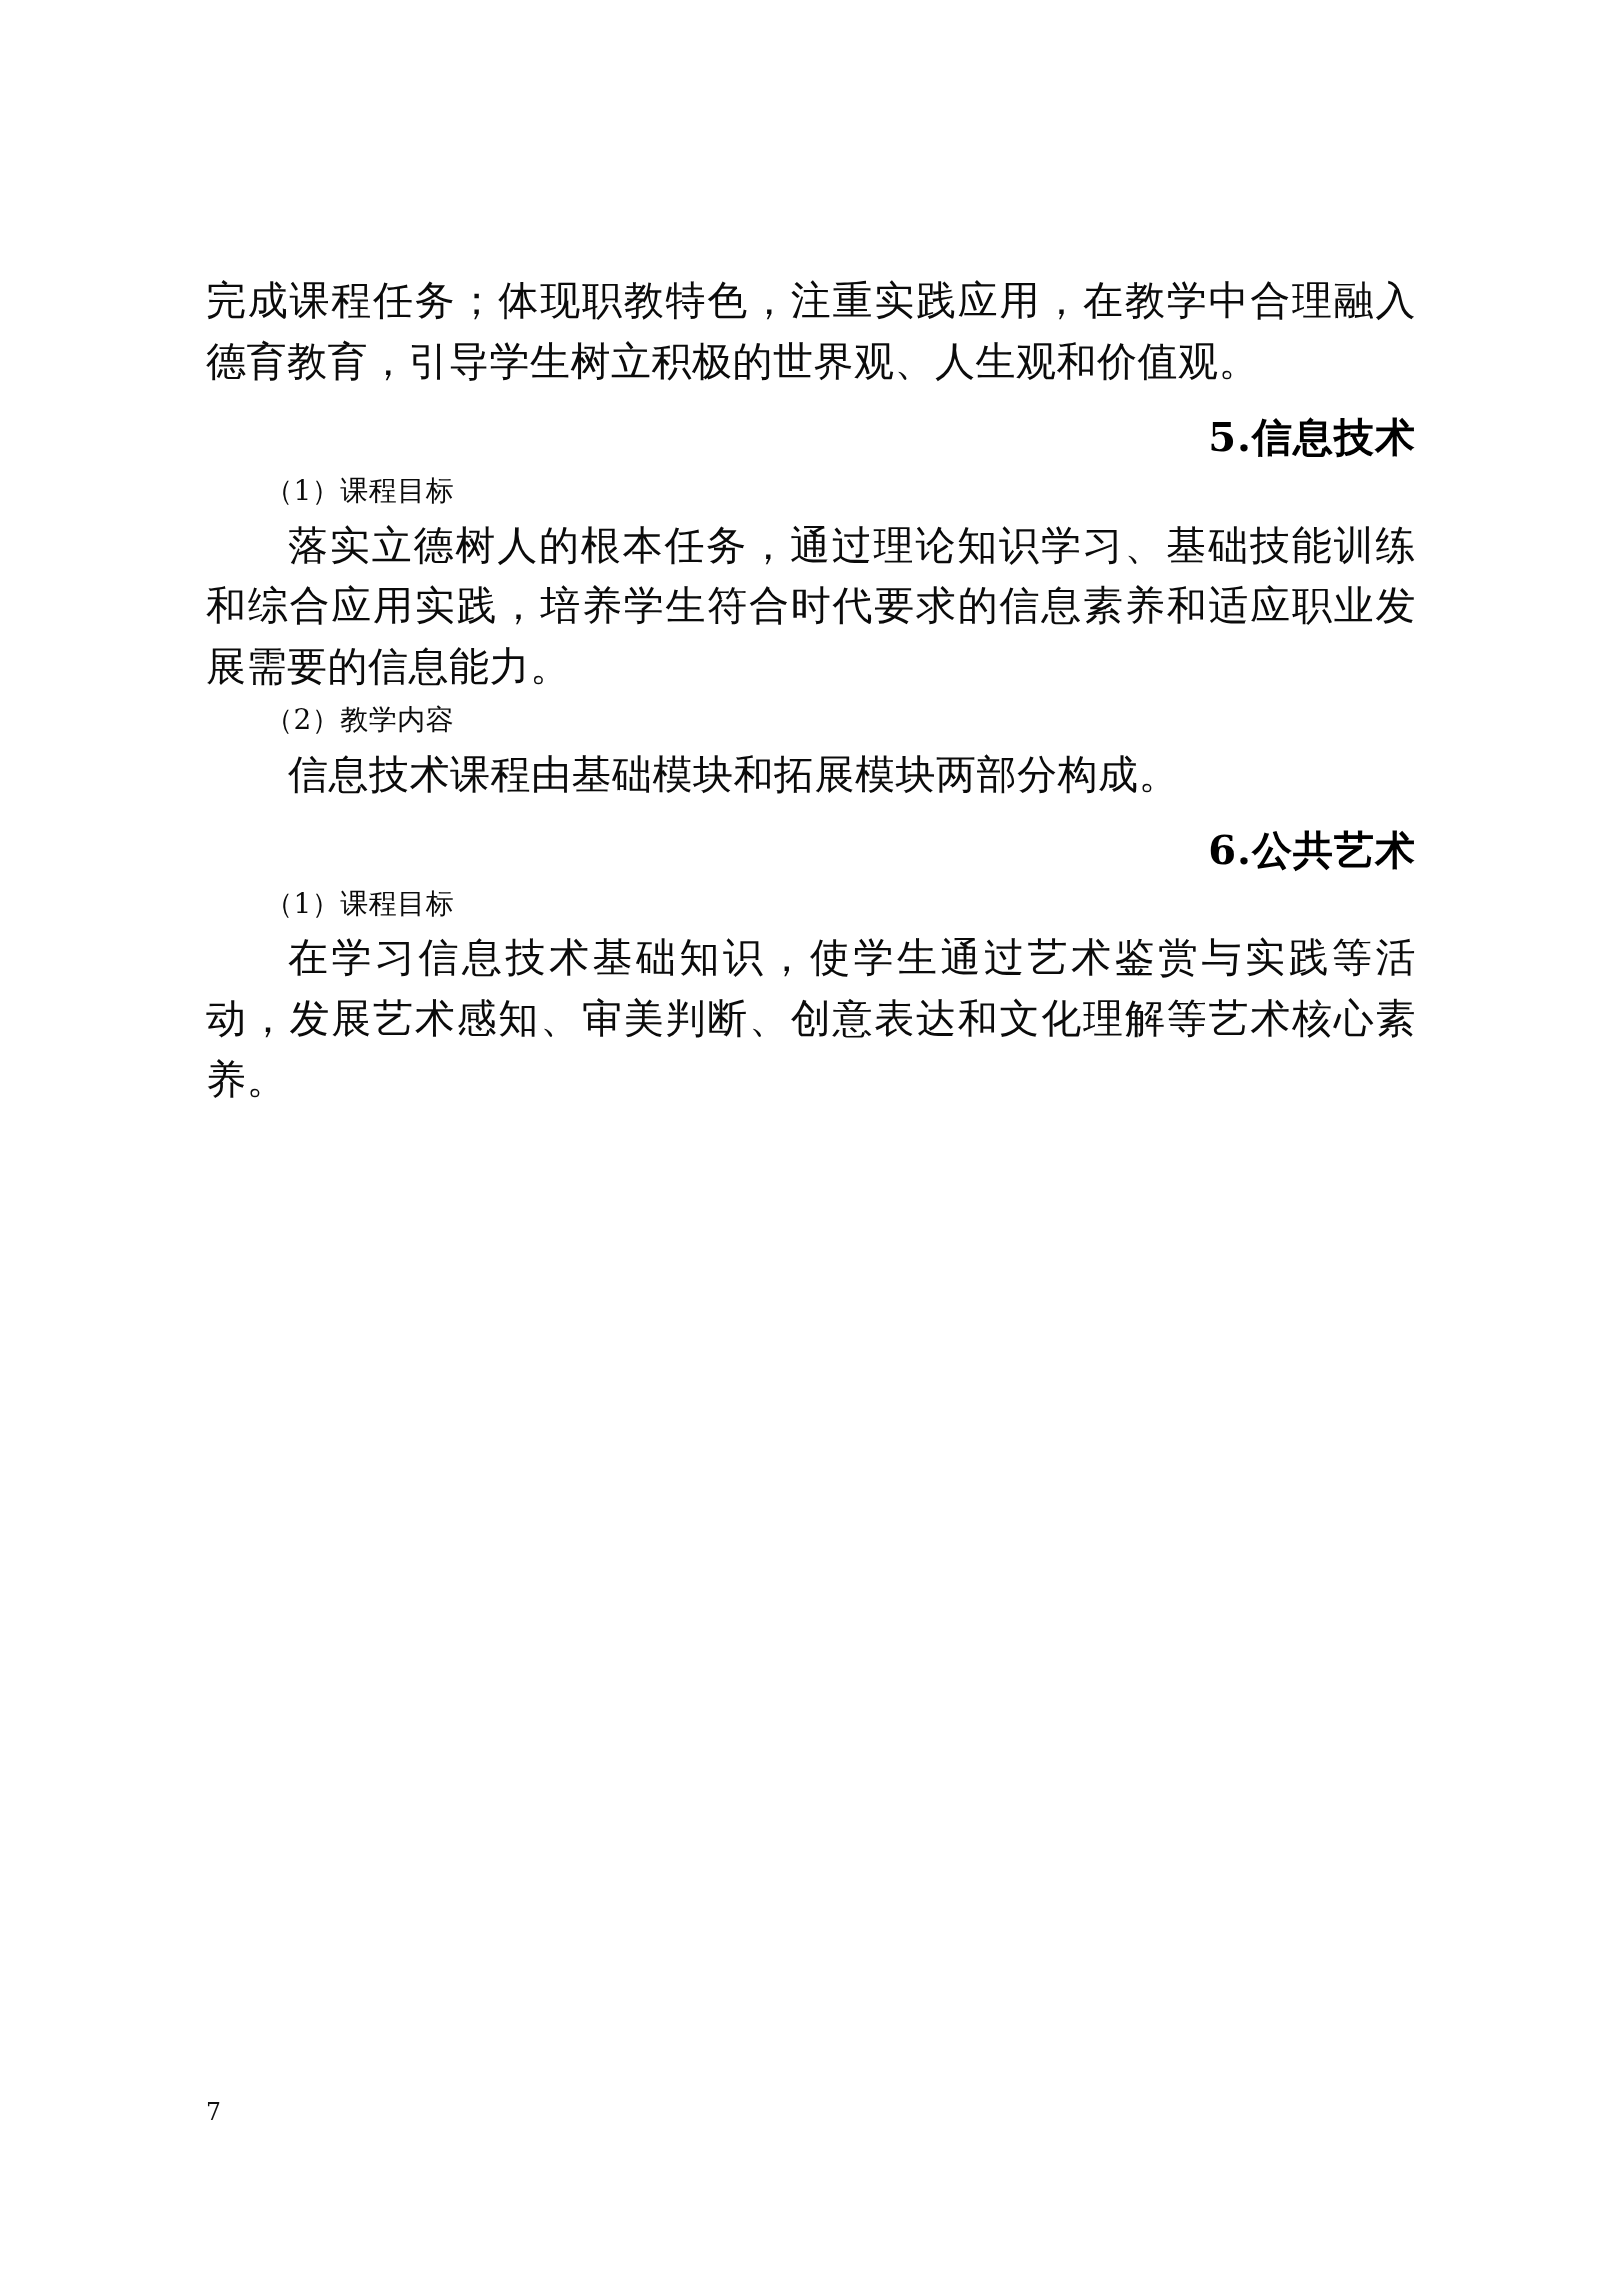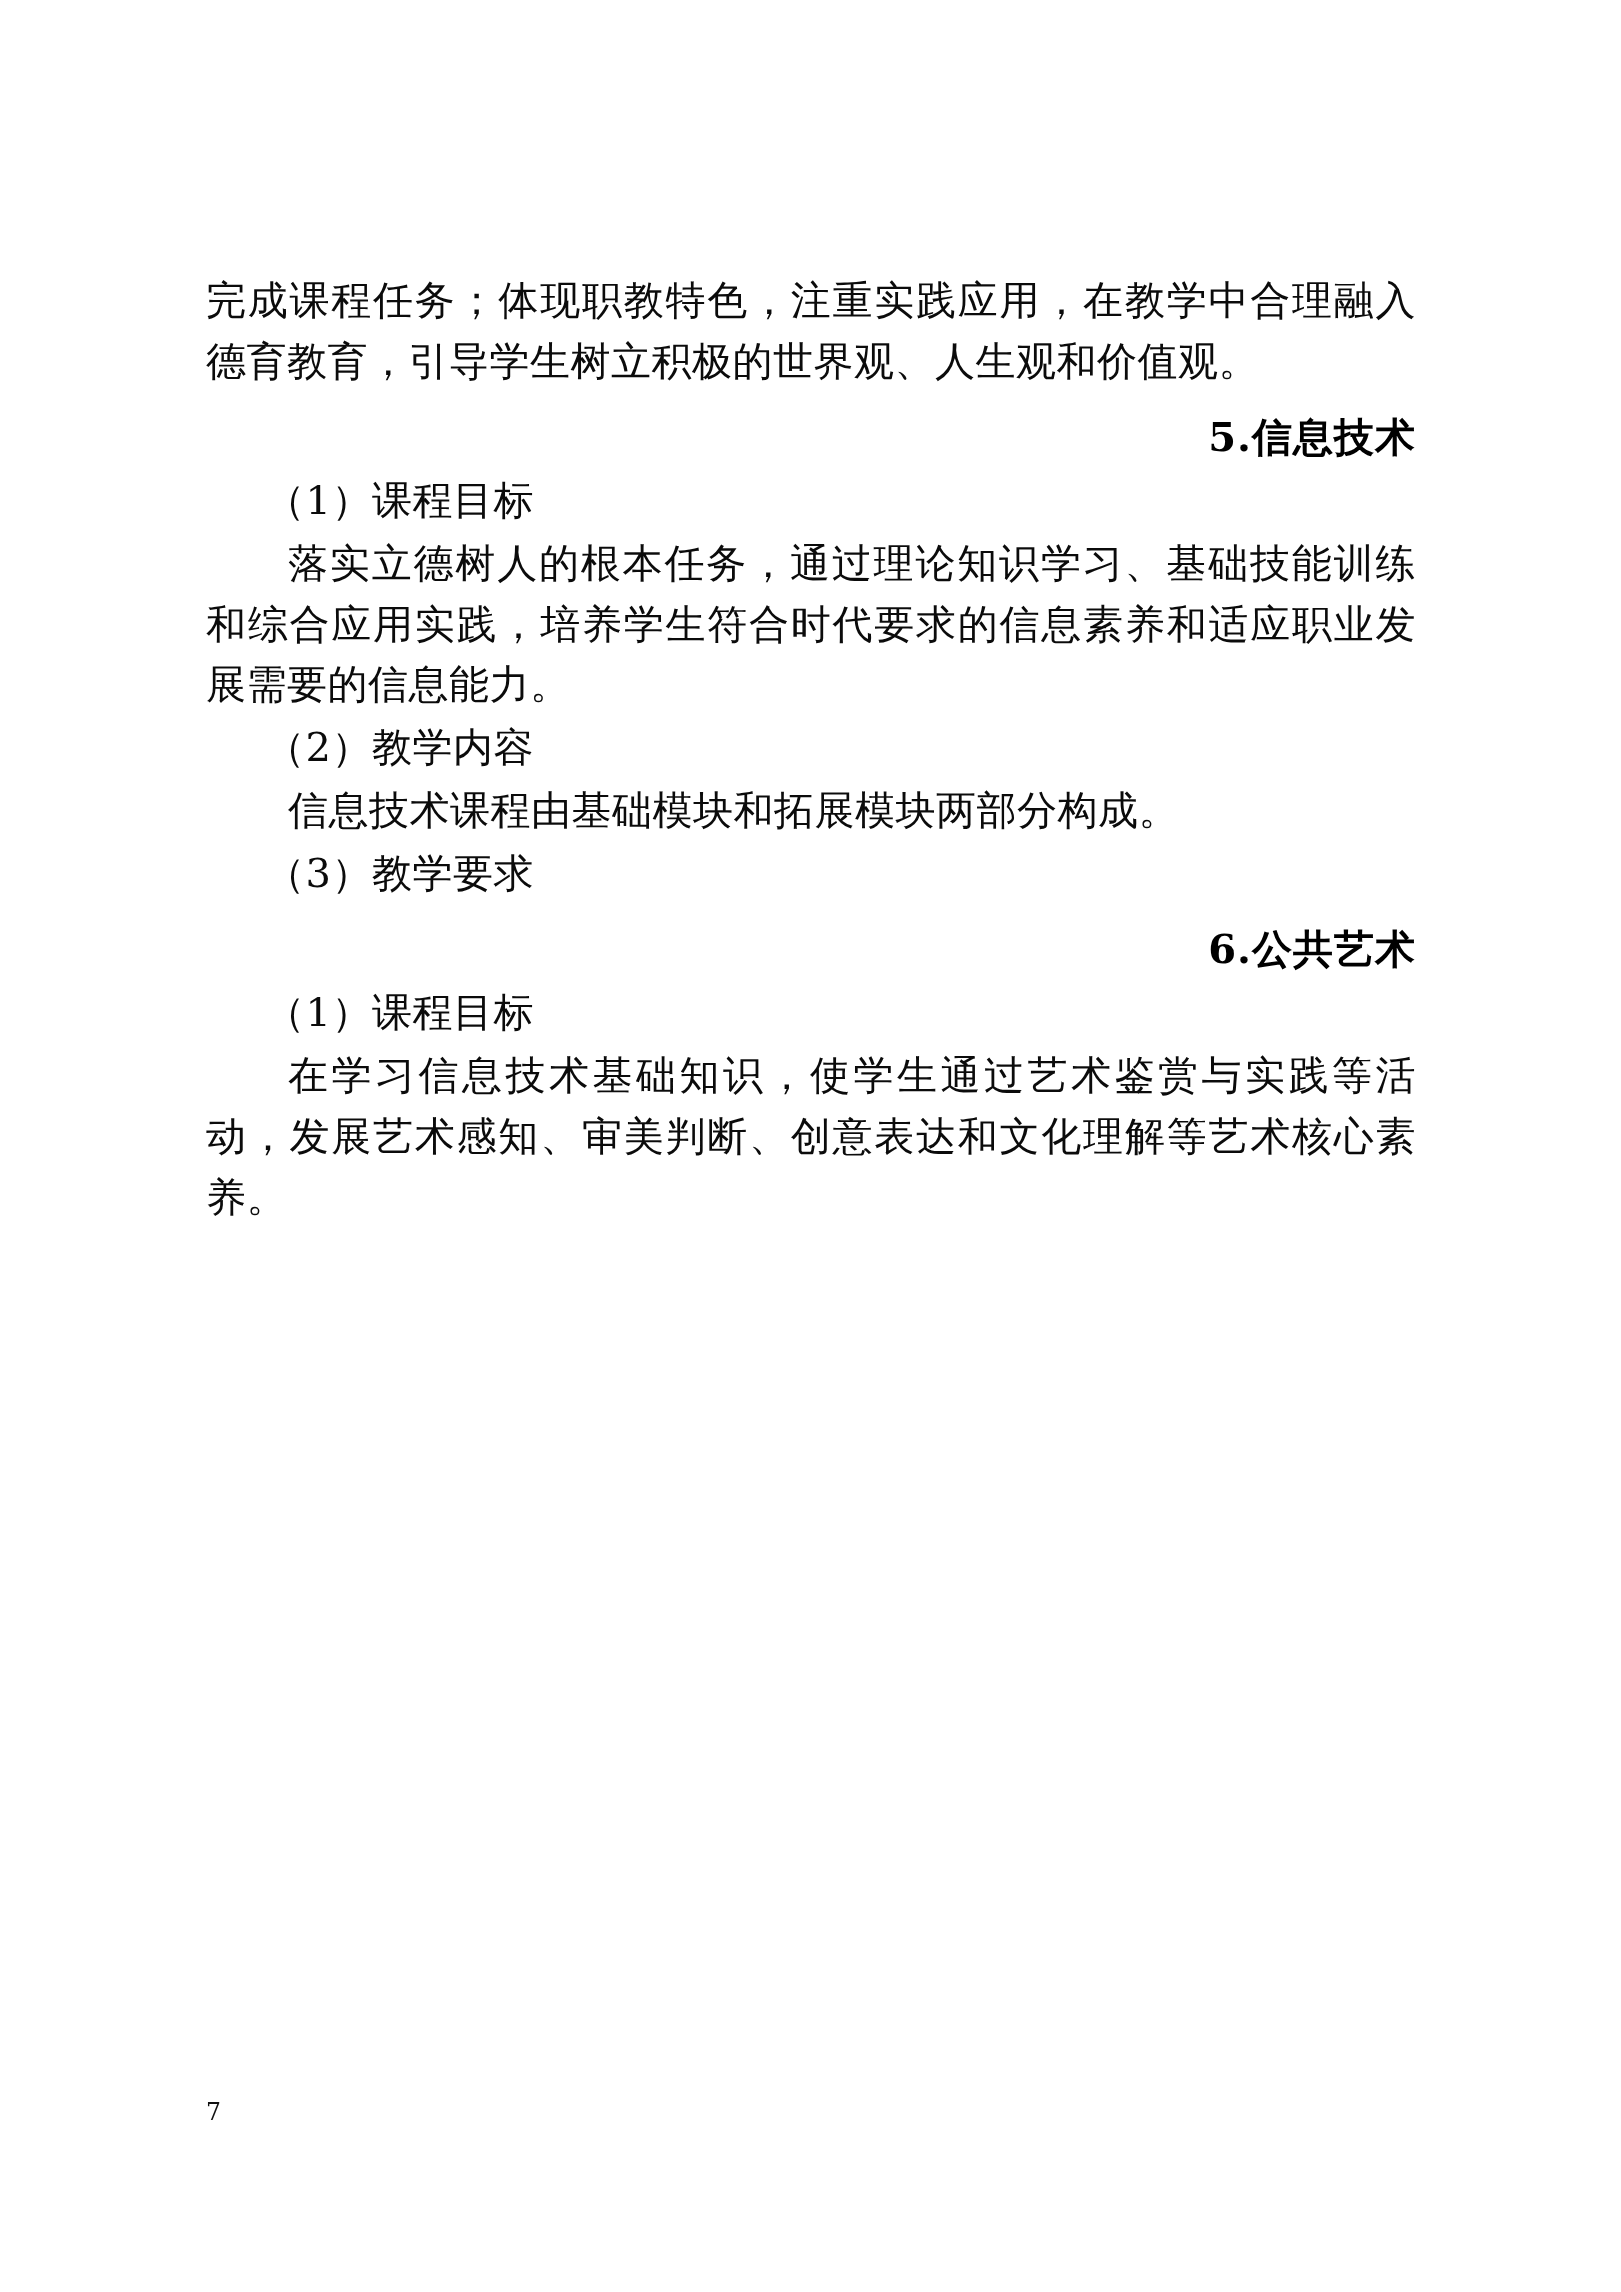--- a/index.html
+++ b/index.html
@@ -45,21 +45,21 @@
     font-size: 40px;
     line-height: 1.52;
     font-weight: bold;
     text-indent: 59px;
     margin: 5.9px 0 2px 0;
     letter-spacing: 1px;
     color: #000000;
     text-align: right;
   }
   .subhead {
-    font-size: 40px;
+    font-size: 28px;
     line-height: 1.52;
     text-indent: 59px;
     margin: 2px 0;
     letter-spacing: 0.5px;
     color: #0b0b0b;
   }
   .spacer-sm { height: 7.8px; }
   .page-number {
     position: absolute;
     left: 206px;
@@ -84,21 +84,20 @@
     <h2 class="heading">5.信息技术</h2>
 
     <p class="subhead">（1）课程目标</p>
 
     <p class="para indent">落实立德树人的根本任务，通过理论知识学习、基础技能训练和综合应用实践，培养学生符合时代要求的信息素养和适应职业发展需要的信息能力。</p>
 
     <p class="subhead">（2）教学内容</p>
 
     <p class="para indent">信息技术课程由基础模块和拓展模块两部分构成。</p>
 
-    <p class="subhead">（3）教学要求</p>
 
 
     <div class="spacer-sm"></div>
 
     <h2 class="heading">6.公共艺术</h2>
 
     <p class="subhead">（1）课程目标</p>
 
     <p class="para indent">在学习信息技术基础知识，使学生通过艺术鉴赏与实践等活动，发展艺术感知、审美判断、创意表达和文化理解等艺术核心素养。</p>
 

